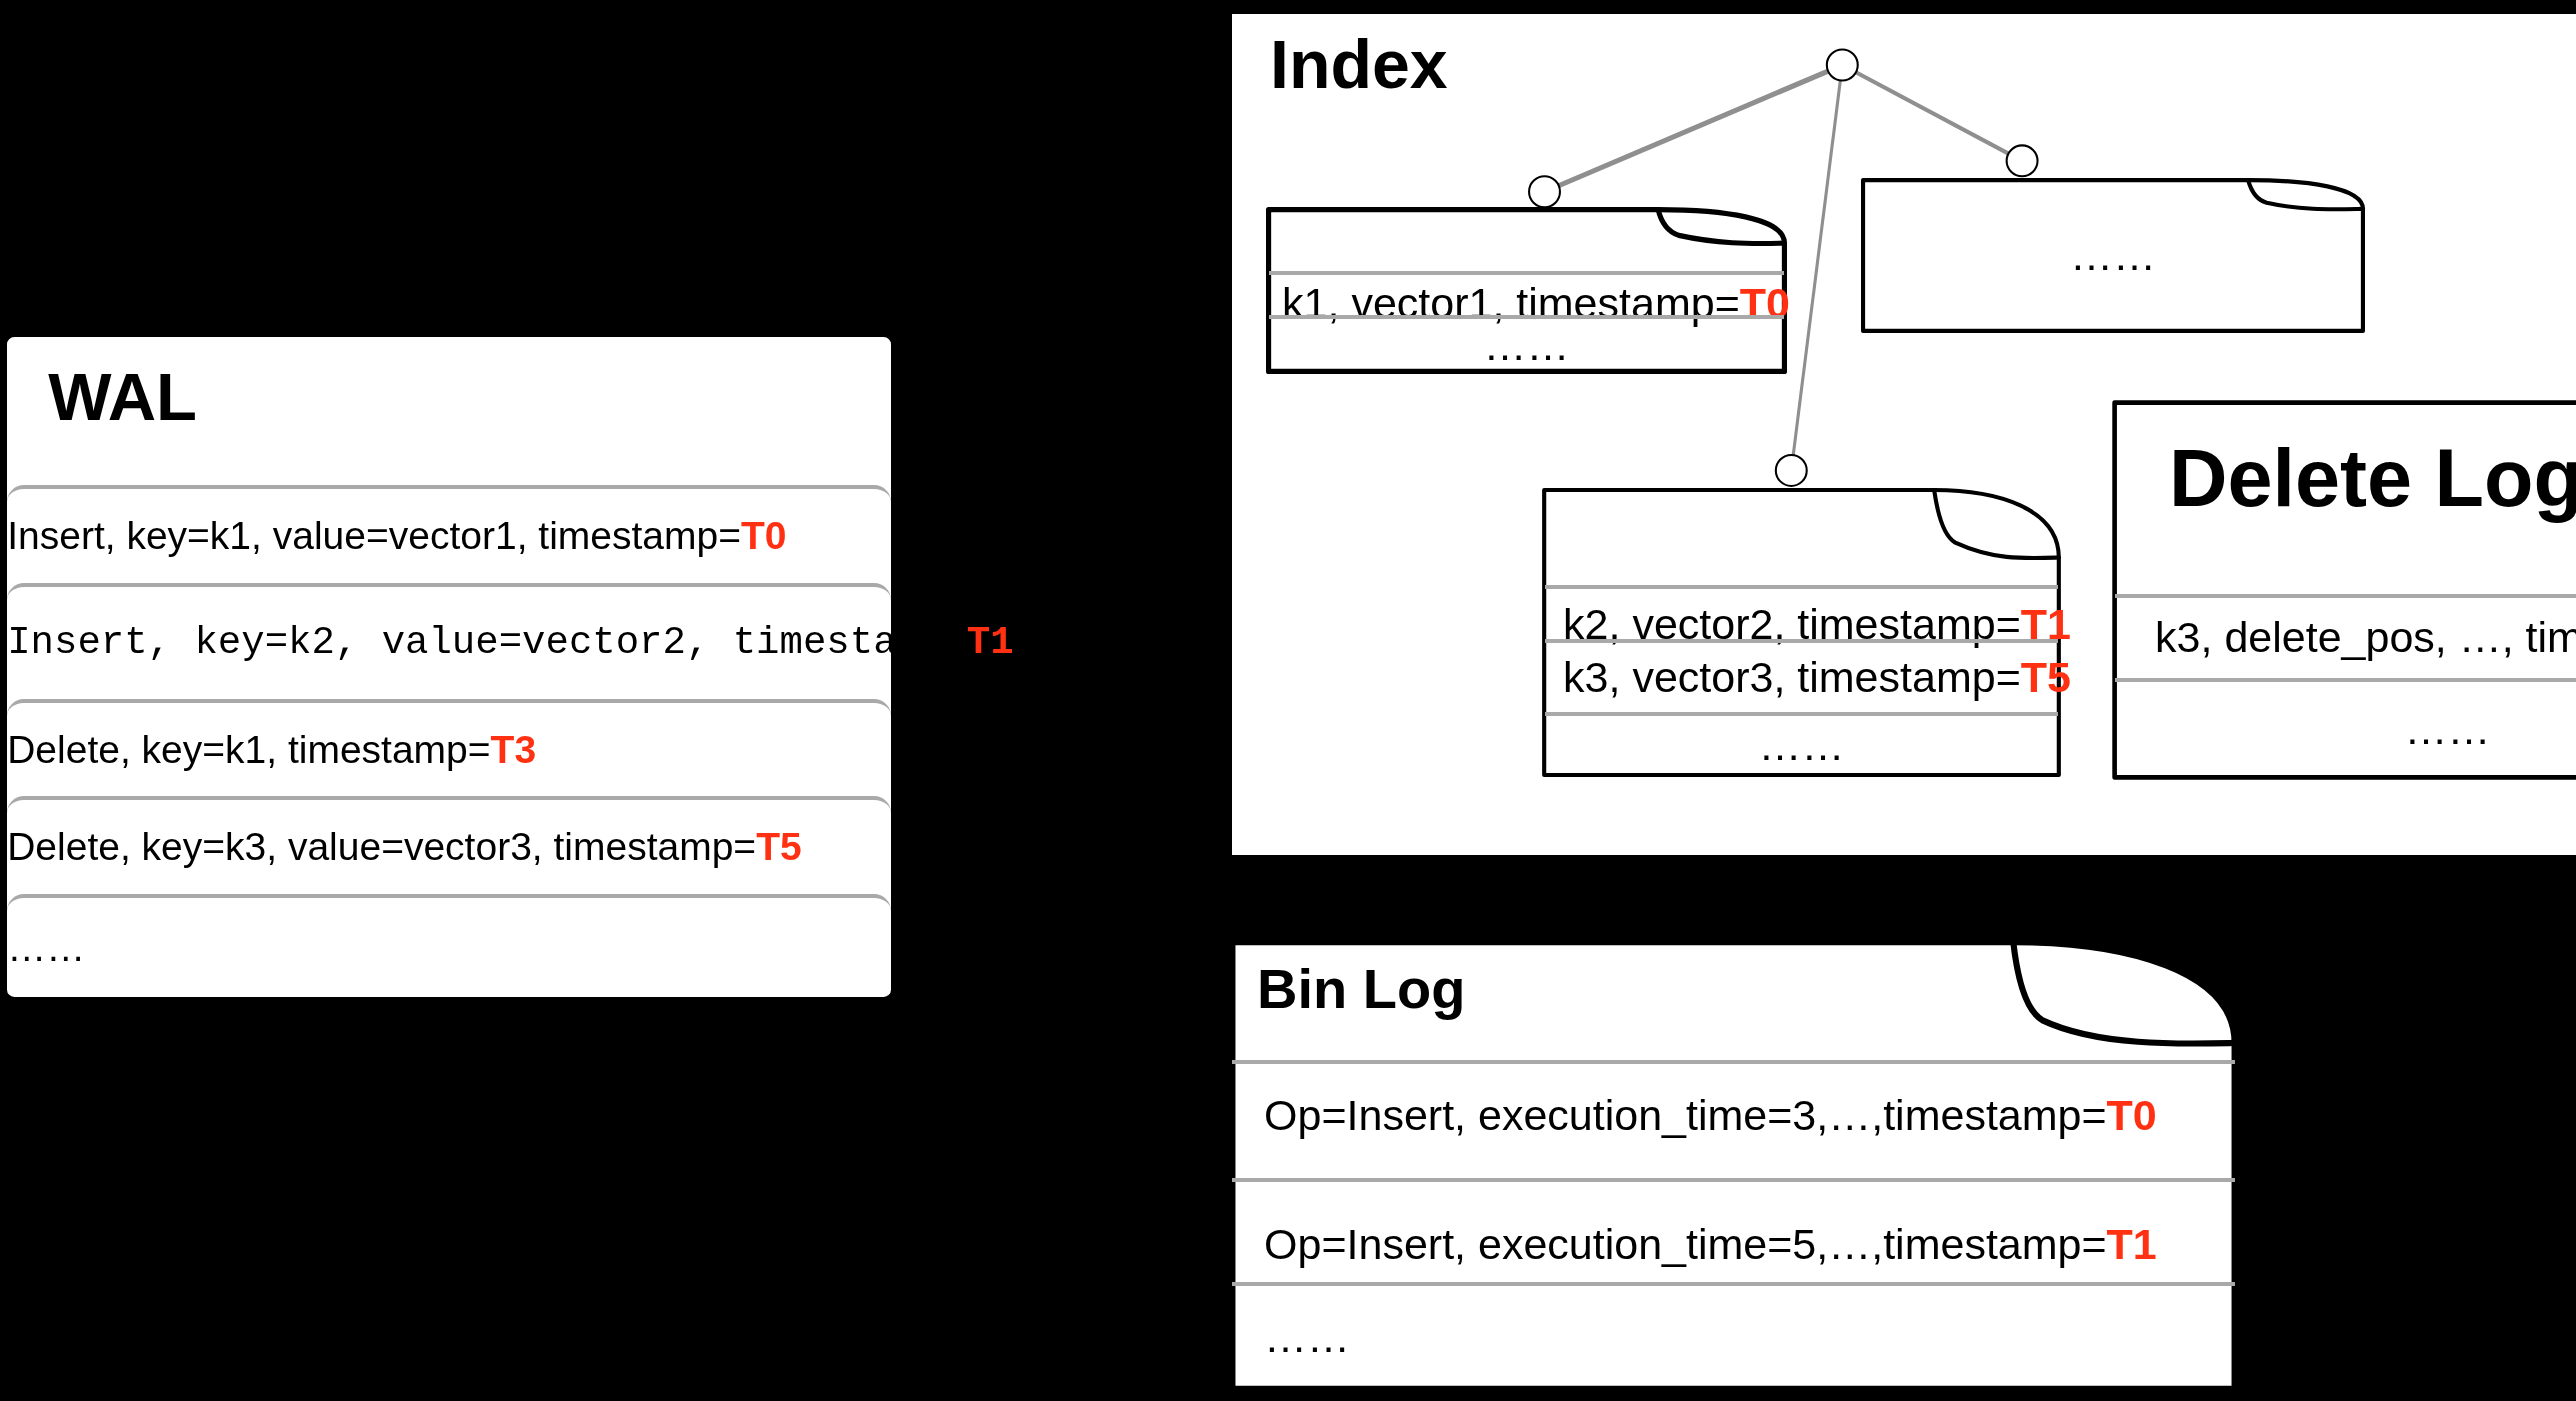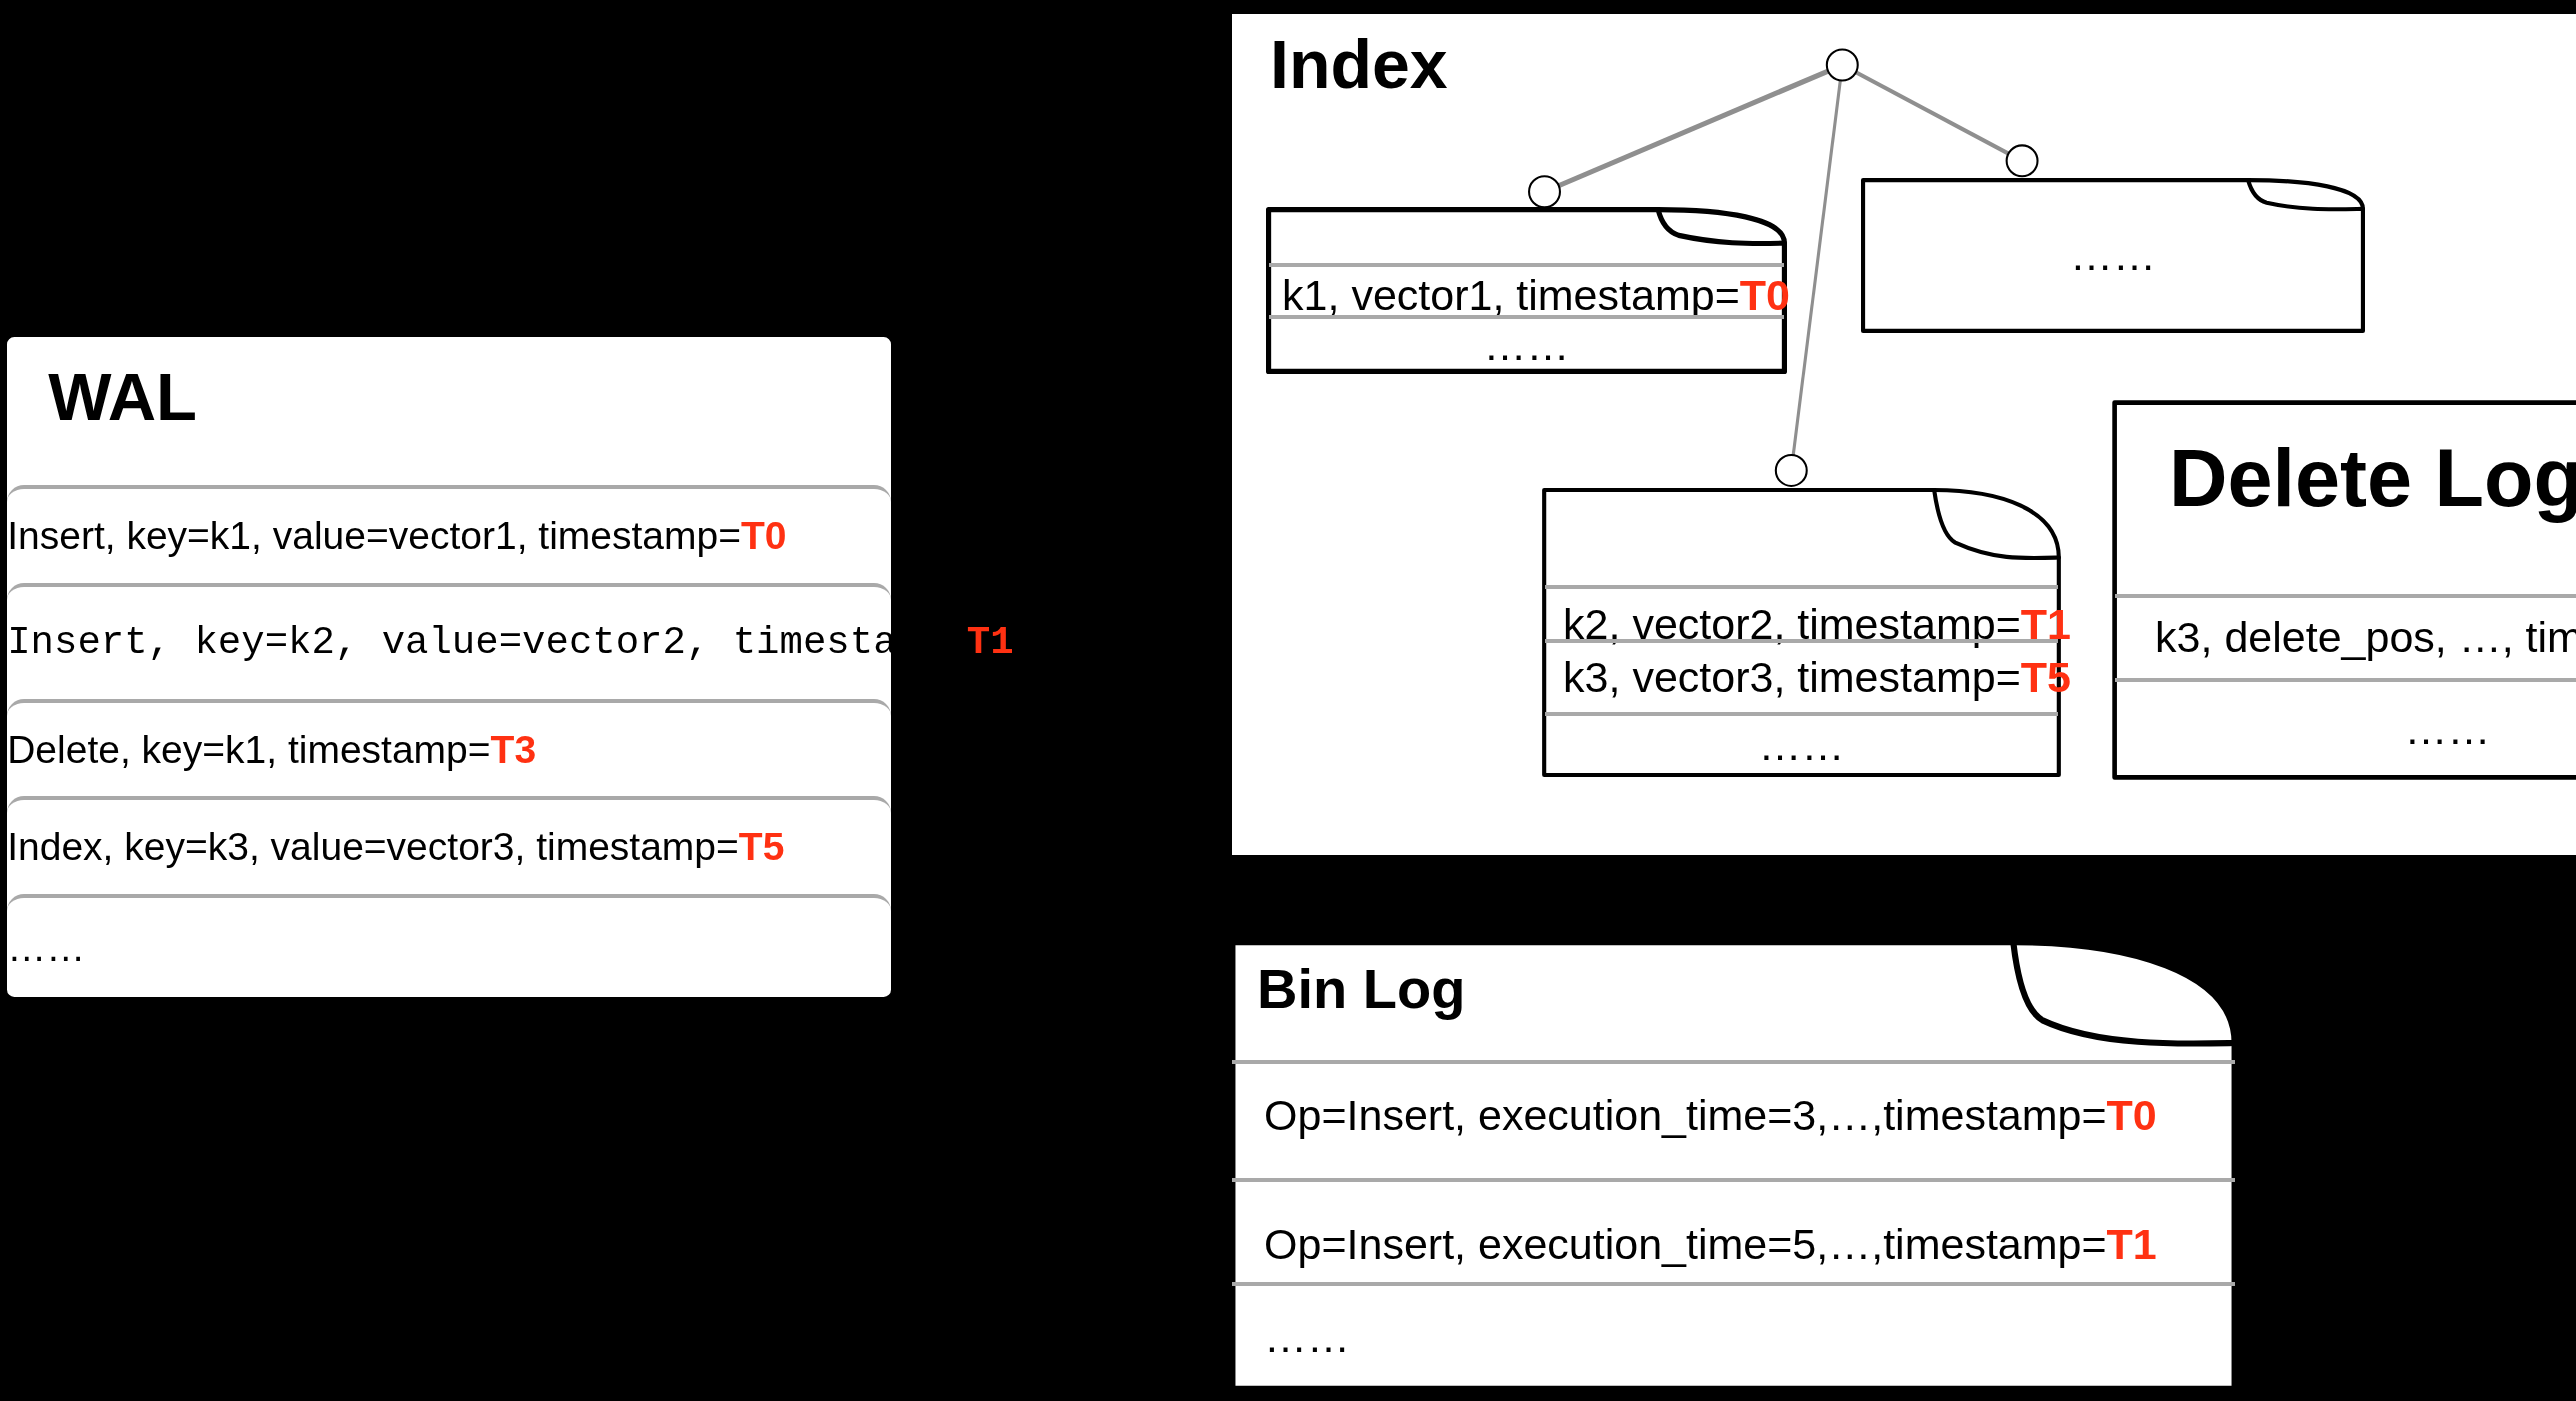--- a/index.html
+++ b/index.html
@@ -34,21 +34,21 @@
   .doc{position:absolute;}
   .doc-shape{position:absolute;left:0;top:0;width:100%;height:100%;}
   .doc-shape .sheet{fill:var(--panel,#fff);stroke:var(--ink,#000);stroke-linejoin:round;}
   .doc-shape .flap{fill:none;stroke:var(--ink,#000);stroke-linecap:round;}
   .drow{position:absolute;left:3.1px;right:3.1px;border-top:4.6px solid var(--separator,#a9a9a9);
         display:flex;align-items:center;font-size:43px;color:var(--ink,#000);white-space:nowrap;}
   .drow.center{justify-content:center;}
   .doc-title{position:absolute;font-weight:700;color:var(--ink,#000);}
 
   .doc-k1{left:1266px;top:207px;width:521px;height:167px;}
-  .k1-r1{top:56px;height:60px;padding-left:13px;}
+  .k1-r1{top:64px;height:60px;padding-left:13px;}
   .k1-r2{top:108px;height:56px;}
 
   .doc-mid{left:1542px;top:488px;width:519px;height:289px;}
   .mid-r1{top:77px;height:74px;padding-left:18px;margin-top:20px;}
   .mid-r2{top:151px;height:73px;padding-left:18px;}
   .mid-r3{top:224px;height:62px;}
 
   .doc-right{left:1861px;top:178px;width:504px;height:155px;}
   .right-dots{position:absolute;left:0;top:0;width:100%;height:100%;display:flex;align-items:center;
               justify-content:center;font-size:43px;color:var(--ink,#000);}
@@ -77,21 +77,21 @@
     </div>
     <div class="wal-row wal-r2">
       <span>Insert, key=k2, value=vector2, timestamp=</span>
         <span class="ts">T1</span>
     </div>
     <div class="wal-row wal-r3">
       <span>Delete, key=k1, timestamp=</span>
         <span class="ts">T3</span>
     </div>
     <div class="wal-row wal-r4">
-      <span>Index, key=k3, value=vector3, timestamp=</span>
+      <span>Delete, key=k3, value=vector3, timestamp=</span>
         <span class="ts">T5</span>
     </div>
     <div class="wal-row wal-r5">
       <span>……</span>
     </div>
   </section>
 
   <section class="index-panel">
     <div class="index-title">Index</div>
   </section>

